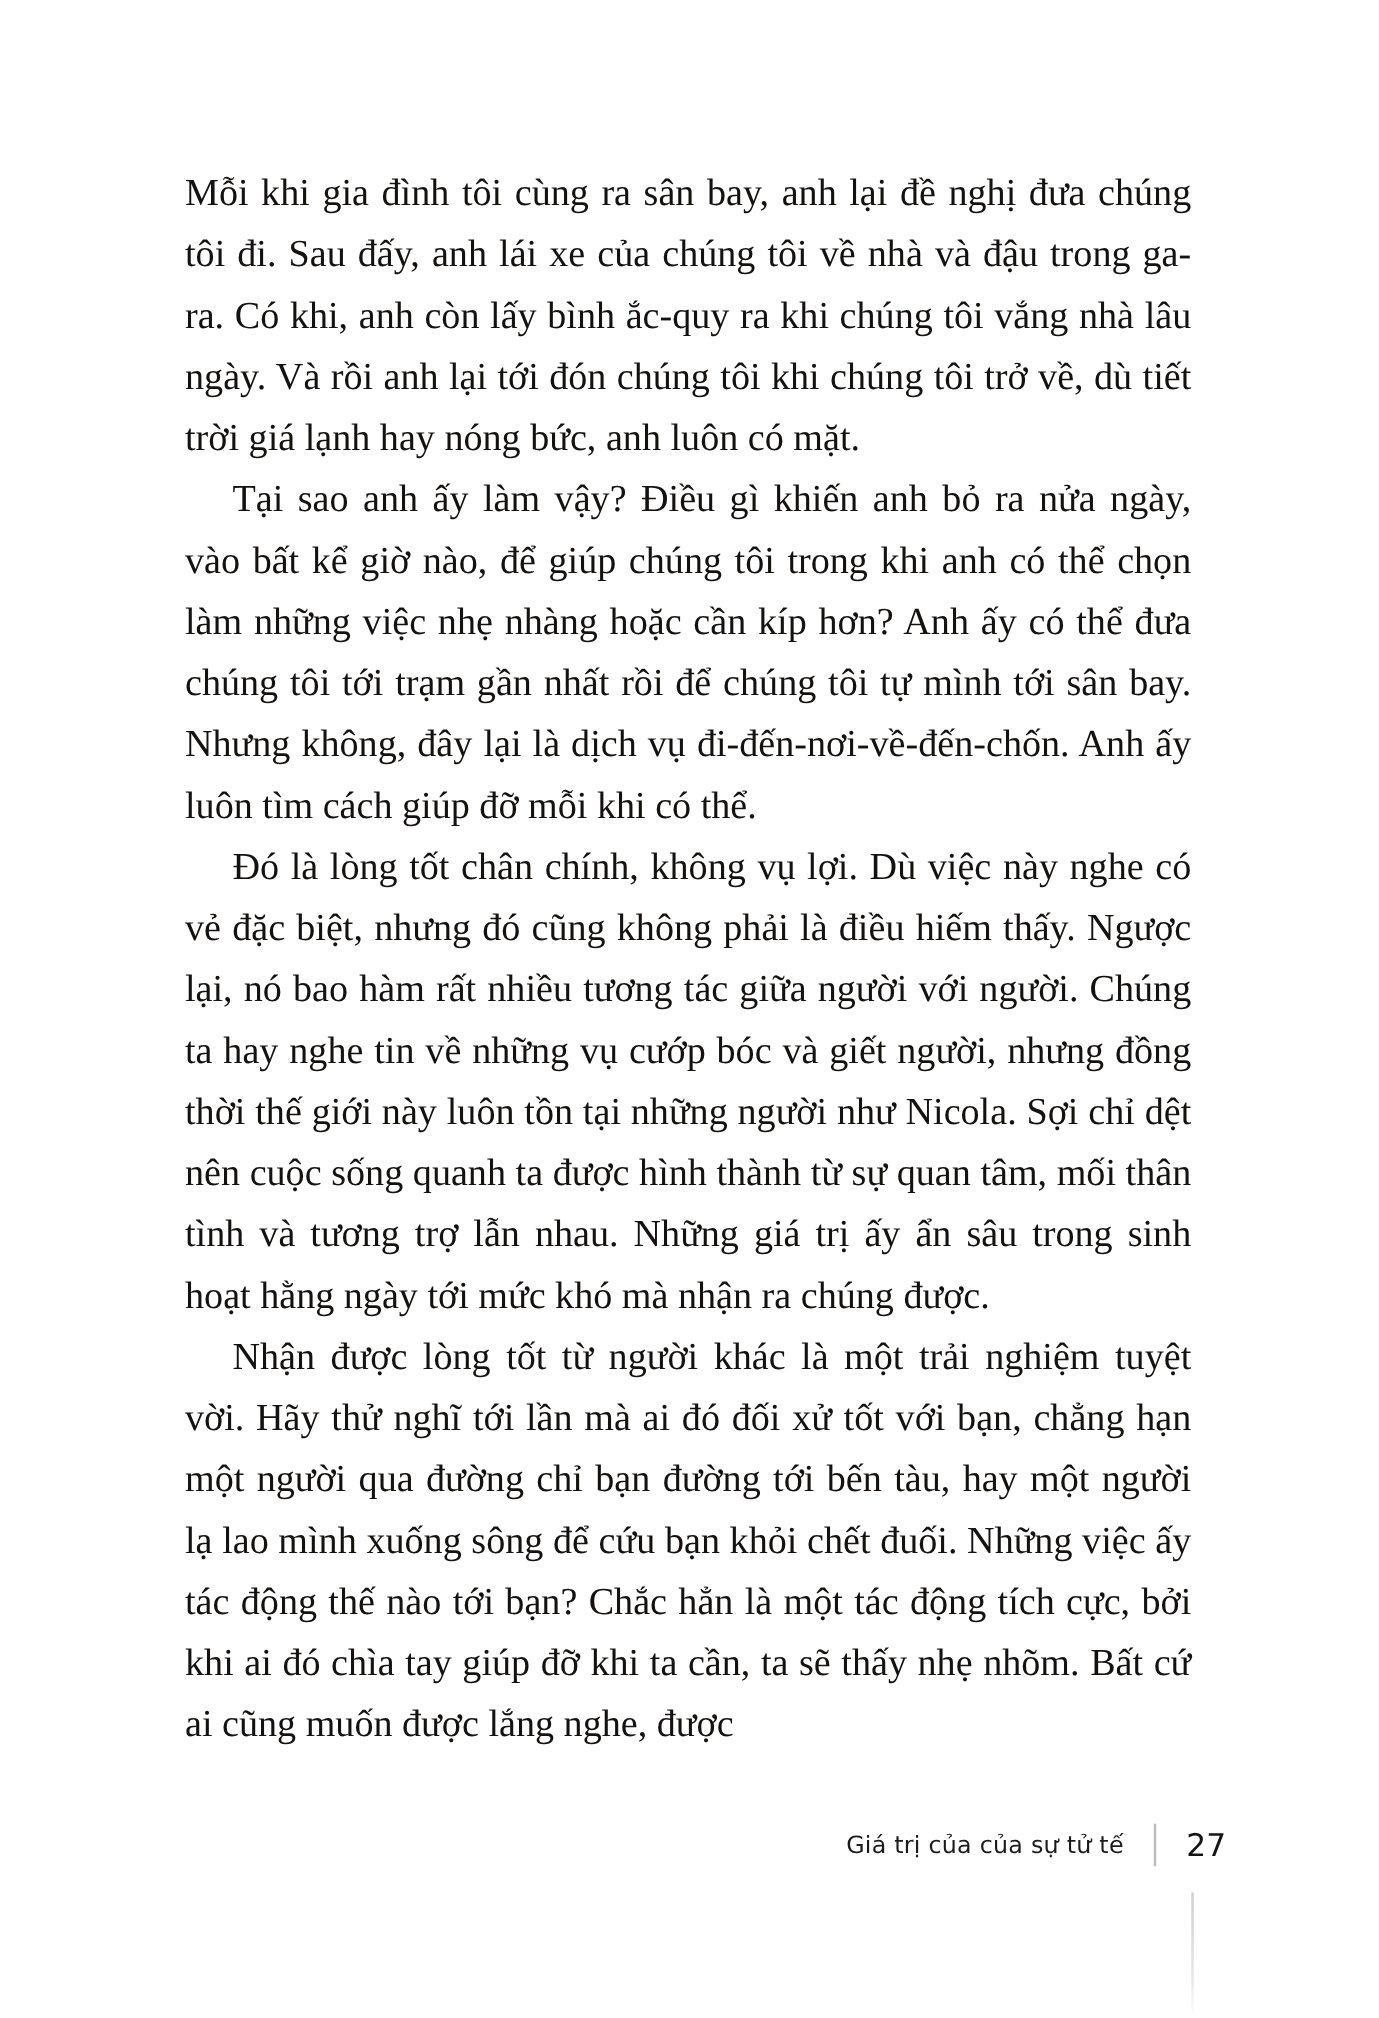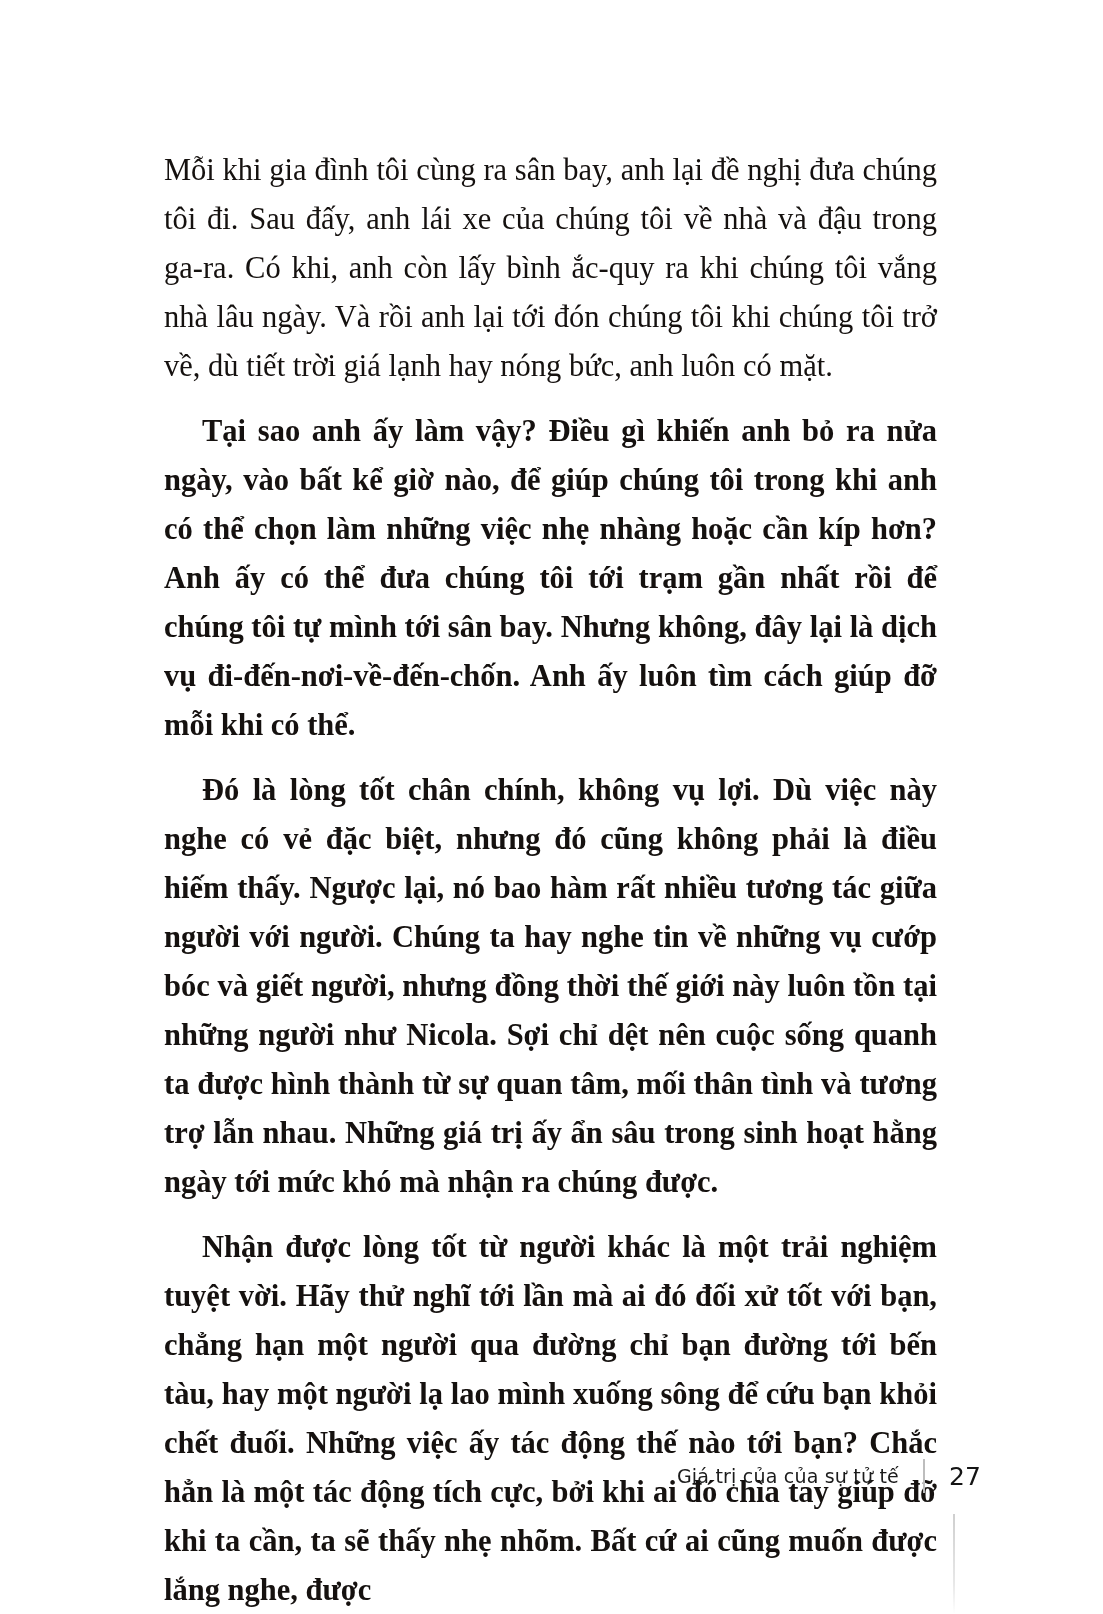--- a/index.html
+++ b/index.html
@@ -26,26 +26,25 @@
   }
   .body-text {
     font-size: 30.5px;
     line-height: 49px;
     text-align: justify;
     text-justify: inter-word;
     hyphens: none;
     color: #15110f;
   }
   .body-text p {
-    margin: 16px;
+    margin: 0;
     text-indent: 0;
   }
   .body-text p.indented {
     text-indent: 38px;
-    font-weight: bold;
   }
   .footer {
     position: absolute;
     left: 148px;
     right: 120px;
     bottom: 118px;
     height: 40px;
     display: flex;
     align-items: center;
     justify-content: flex-end;

